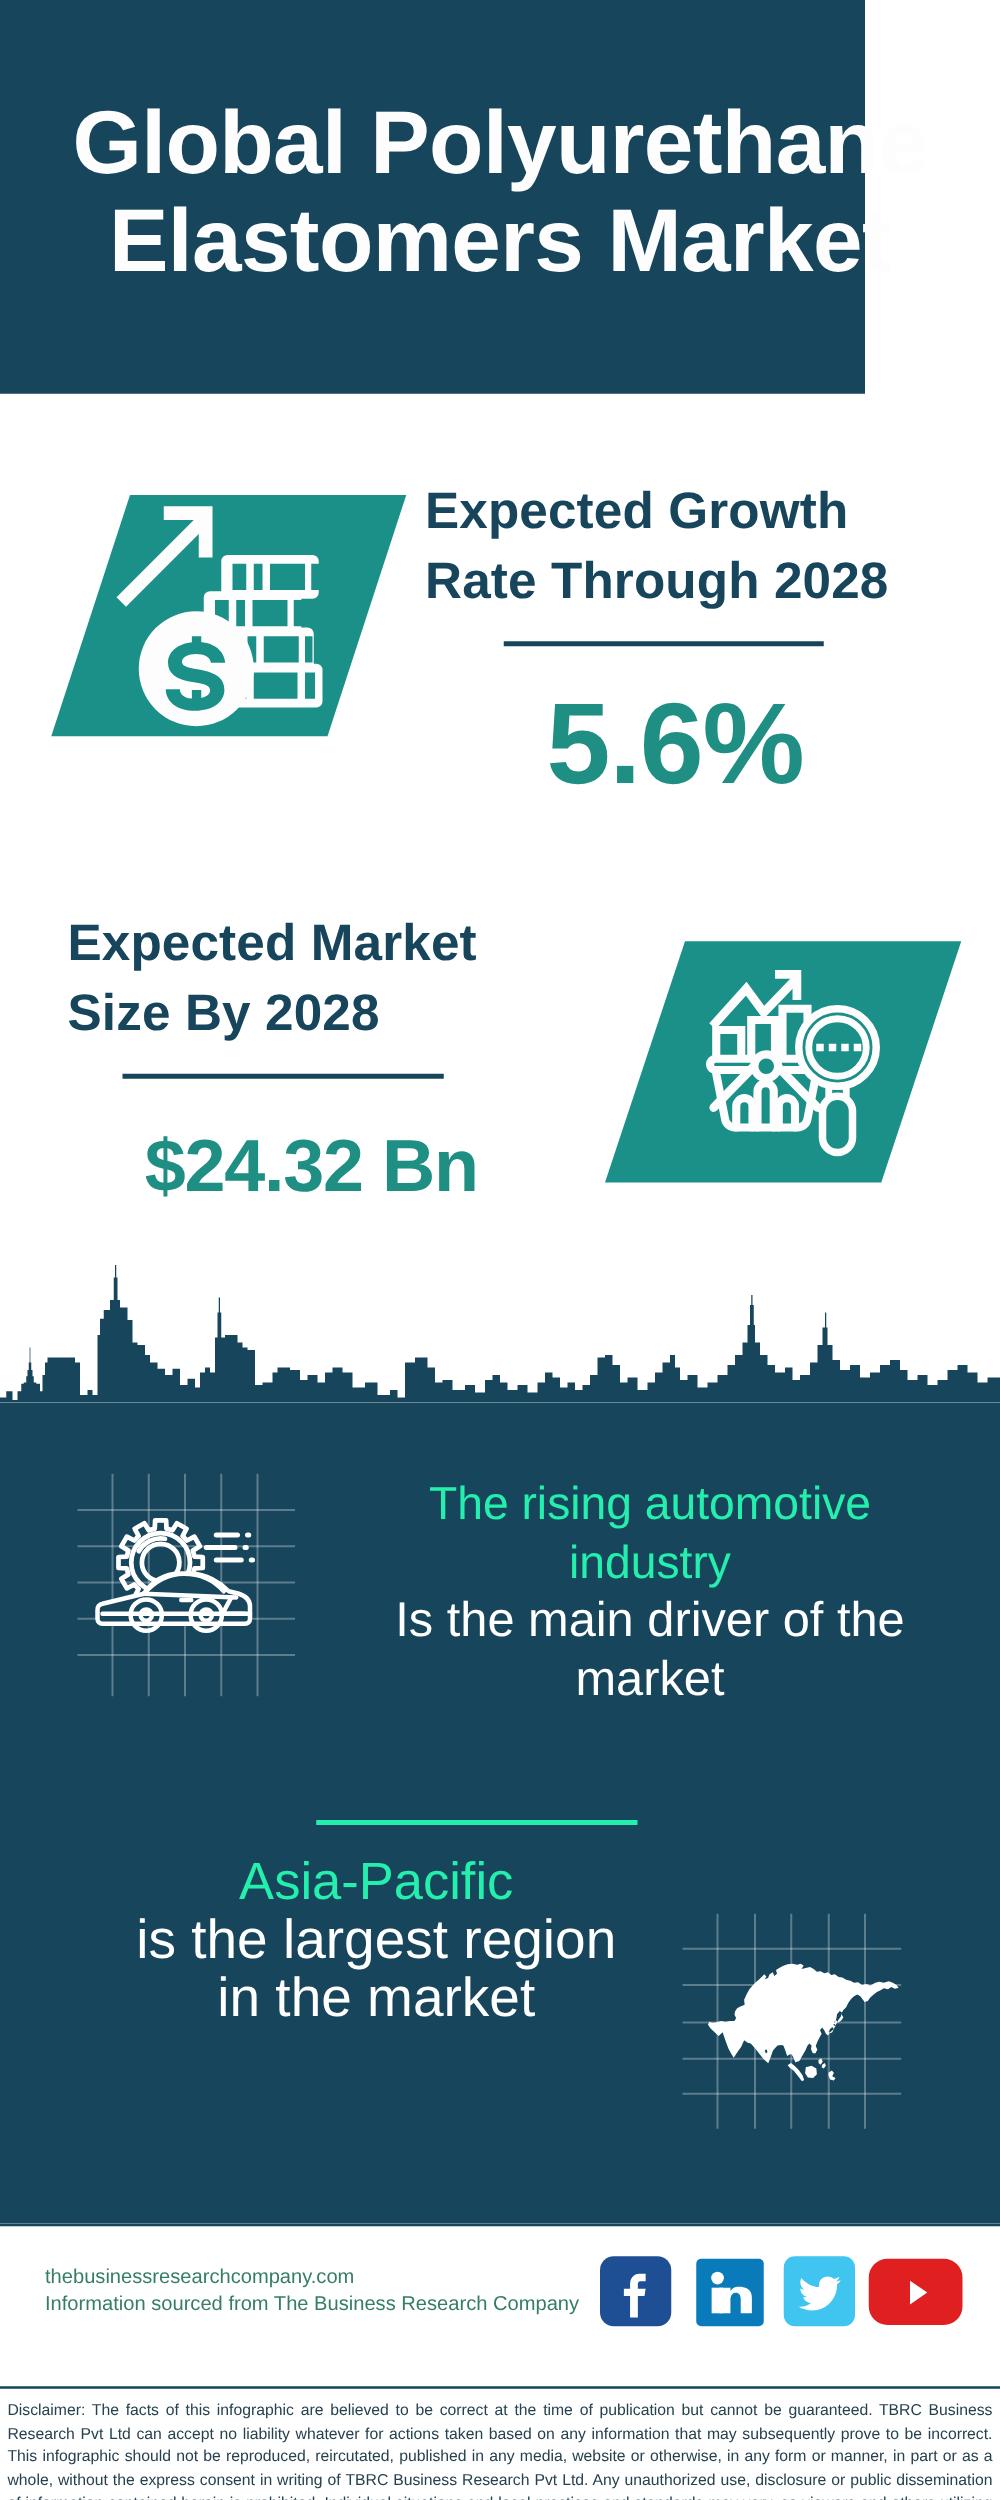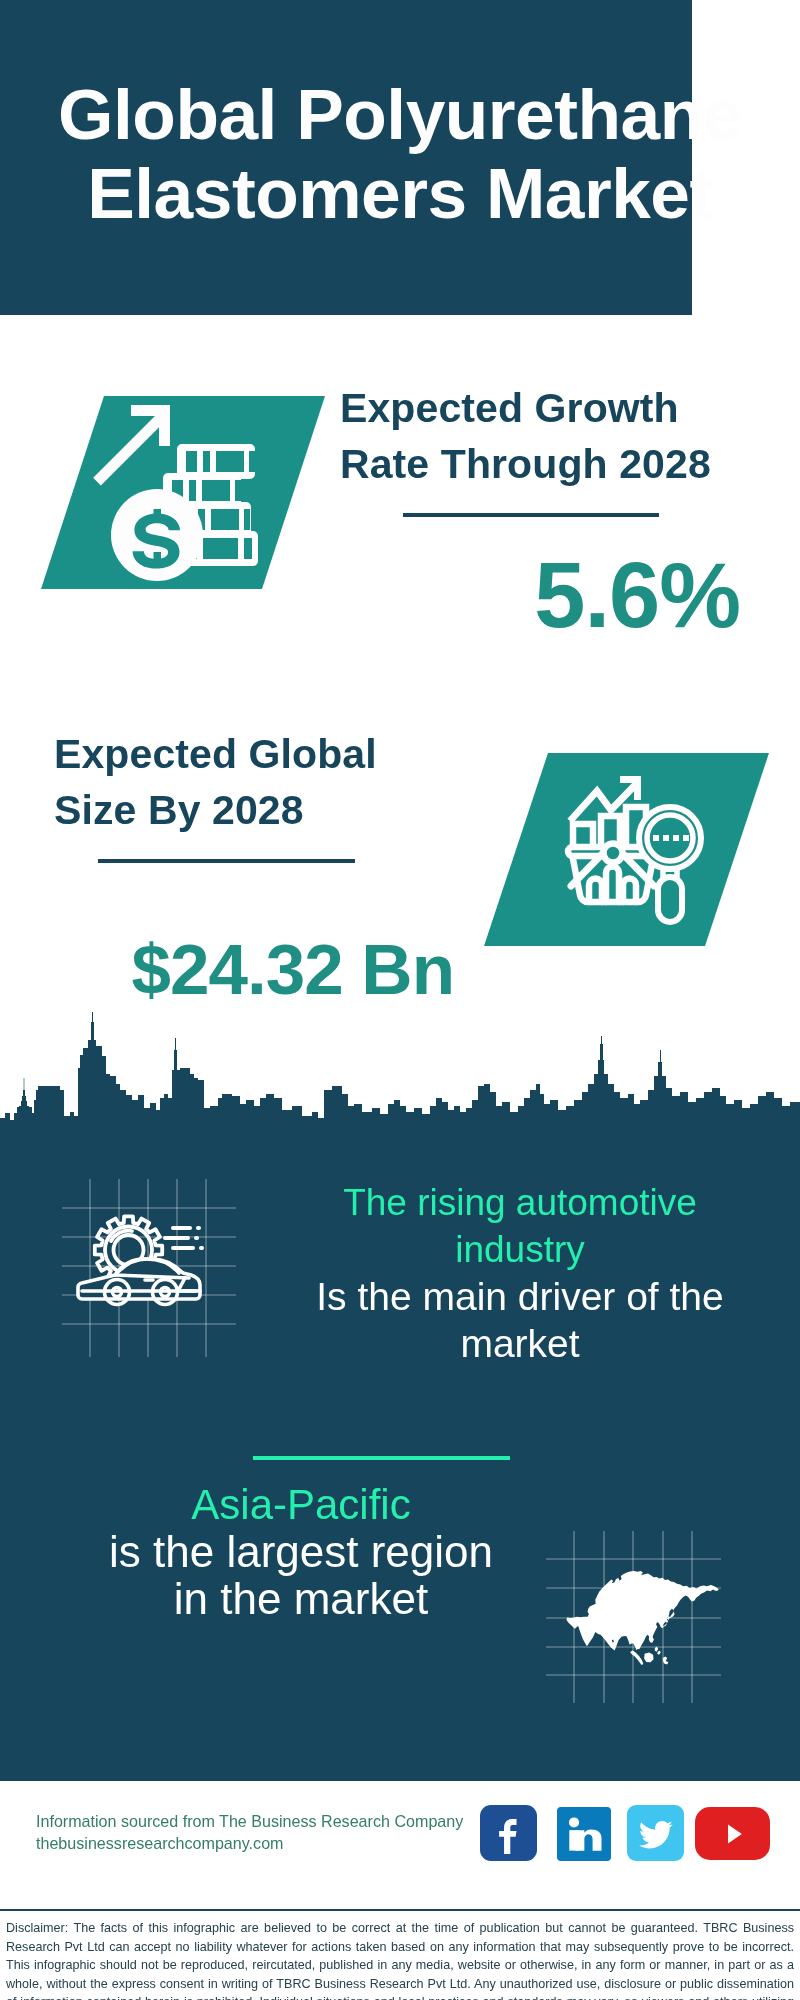--- a/index.html
+++ b/index.html
@@ -7,33 +7,33 @@
   .page{position:relative;width:800px;height:2000px;background:#fff;}
 
   
   .header{position:absolute;left:0;top:0;width:692px;height:315px;background:#17455c;}
   .header h1{position:absolute;left:0;top:75px;width:800px;margin:0;color:#fdfdfd;
     font-size:71.3px;font-weight:bold;line-height:79px;text-align:center;letter-spacing:-0.5px;}
 
   
   .stat-title{color:#17455c;font-size:41px;font-weight:bold;line-height:56px;text-align:left;letter-spacing:0.1px;}
   .stat-rule{height:4px;background:#17455c;}
-  .stat-value{color:#1f8f84;font-size:92px;font-weight:bold;line-height:1;text-align:right;letter-spacing:-1px;}
+  .stat-value{color:#1f8f84;font-size:92px;font-weight:bold;line-height:1;text-align:center;letter-spacing:-1px;}
 
   
   .s1-icon{position:absolute;left:34px;top:385px;width:300px;height:200px;}
   .s1-text{position:absolute;left:340px;top:380px;width:400px;}
   .s1-rule{position:absolute;left:403px;top:513px;width:256px;}
   .s1-value{position:absolute;left:340px;top:549px;width:400px;white-space:nowrap;}
 
   
   .s2-icon{position:absolute;left:466px;top:745px;width:310px;height:210px;}
   .s2-text{position:absolute;left:54px;top:726px;width:400px;}
   .s2-rule{position:absolute;left:98px;top:859px;width:257px;}
-  .s2-value{position:absolute;left:44px;top:934px;width:410px;white-space:nowrap;font-size:71px;}
+  .s2-value{position:absolute;left:44px;top:904px;width:410px;white-space:nowrap;font-size:59px;}
 
   
   .dark{position:absolute;left:0;top:1122px;width:800px;height:657px;background:#17455c;}
   .skyline{position:absolute;left:0;top:1000px;width:800px;height:122px;}
 
   .d-head{color:#25efac;font-weight:normal;display:block;font-size:37px;line-height:47px;}
   .d-body{display:block;font-size:39px;line-height:47px;}
   .d-body{color:#ffffff;}
   .dark-text{font-size:38px;line-height:47px;text-align:center;}
 
@@ -125,21 +125,21 @@
         <g fill="#fdfdfd">
           <rect x="187" y="90" width="6" height="6"></rect>
           <rect x="197" y="90" width="6" height="6"></rect>
           <rect x="207" y="90" width="6" height="6"></rect>
           <rect x="217" y="90" width="6" height="6"></rect>
         </g>
       </g>
     </svg>
   </div>
   <div class="stat-title s2-text">
-    <span>Expected Global</span><br><span>Size By 2028</span>
+    <span>Expected Market</span><br><span>Size By 2028</span>
   </div>
   <div class="stat-rule s2-rule"></div>
   <div class="stat-value s2-value">$24.32 Bn</div>
 
   <div class="dark"></div>
     <svg class="skyline" viewBox="0 0 800 122" width="800" height="122" preserveAspectRatio="none">
       <path d="M0,122 L0,118 L0,118 L5,118 L5,113 L10,113 L10,120 L14,120 L14,113 L17,113 L17,107 L19,107 L19,106 L21,106 L21,101 L22,101 L22,96 L23,96 L23,90 L23.7,90 L23.7,78 L24.3,78 L24.3,90 L25,90 L25,96 L26,96 L26,101 L27,101 L27,106 L29,106 L29,107 L32,107 L32,113 L34,113 L34,100 L36,100 L36,90 L38,90 L38,86 L60,86 L60,90 L64,90 L64,116 L70,116 L70,112 L74,112 L74,116 L78,116 L78,68 L80,68 L80,55 L83,55 L83,48 L88,48 L88,40 L91,40 L91,22 L92,22 L92,12 L93,12 L93,22 L94,22 L94,40 L96,40 L96,46 L102,46 L102,56 L106,56 L106,74 L110,74 L110,76 L116,76 L116,84 L120,84 L120,90 L126,90 L126,95 L132,95 L132,100 L138,100 L138,95 L144,95 L144,108 L150,108 L150,103 L156,103 L156,110 L160,110 L160,98 L164,98 L164,94 L168,94 L168,98 L172,98 L172,70 L174,70 L174,50 L175,50 L175,38 L176,38 L176,50 L177,50 L177,70 L180,70 L180,68 L190,68 L190,74 L194,74 L194,78 L198,78 L198,80 L204,80 L204,108 L210,108 L210,106 L218,106 L218,98 L222,98 L222,94 L232,94 L232,96 L240,96 L240,104 L246,104 L246,100 L254,100 L254,106 L260,106 L260,98 L266,98 L266,94 L274,94 L274,98 L282,98 L282,110 L292,110 L292,106 L302,106 L302,116 L312,116 L312,112 L318,112 L318,118 L324,118 L324,90 L332,90 L332,86 L342,86 L342,94 L348,94 L348,106 L354,106 L354,104 L362,104 L362,112 L372,112 L372,108 L380,108 L380,114 L388,114 L388,104 L394,104 L394,100 L400,100 L400,106 L406,106 L406,112 L414,112 L414,108 L422,108 L422,114 L430,114 L430,106 L436,106 L436,98 L442,98 L442,102 L448,102 L448,110 L454,110 L454,106 L460,106 L460,112 L466,112 L466,108 L472,108 L472,100 L478,100 L478,86 L484,86 L484,84 L490,84 L490,92 L496,92 L496,106 L502,106 L502,102 L510,102 L510,112 L518,112 L518,106 L524,106 L524,98 L530,98 L530,90 L536,90 L536,84 L540,84 L540,94 L544,94 L544,104 L550,104 L550,100 L558,100 L558,110 L566,110 L566,106 L574,106 L574,100 L582,100 L582,92 L588,92 L588,84 L594,84 L594,74 L598,74 L598,60 L600,60 L600,44 L601,44 L601,36 L602,36 L602,44 L603,44 L603,60 L604,60 L604,74 L608,74 L608,84 L614,84 L614,92 L620,92 L620,98 L628,98 L628,94 L634,94 L634,104 L640,104 L640,100 L648,100 L648,90 L654,90 L654,76 L658,76 L658,62 L660,62 L660,50 L661,50 L661,62 L662,62 L662,76 L666,76 L666,88 L672,88 L672,96 L680,96 L680,92 L688,92 L688,102 L696,102 L696,98 L704,98 L704,92 L712,92 L712,88 L720,88 L720,96 L726,96 L726,104 L734,104 L734,100 L742,100 L742,108 L750,108 L750,104 L758,104 L758,96 L766,96 L766,92 L774,92 L774,98 L782,98 L782,106 L790,106 L790,102 L800,102 L800,122 Z" fill="#17455c"></path>
     </svg>
 
   <div class="dark-text s3-text">
@@ -207,22 +207,22 @@
         <line x1="1" y1="119" x2="176" y2="119"></line>
         <line x1="1" y1="147" x2="176" y2="147"></line>
       </g>
       <path d="M44.7,78.6 L43.0,81.2 L42.6,83.7 L43.9,86.3 L42.6,88.8 L38.8,88.8 L35.4,89.3 L32.0,88.8 L28.2,89.7 L24.8,90.1 L22.4,89.3 L21.4,91.8 L23.5,94.8 L26.7,97.8 L29.9,100.7 L33.1,97.8 L35.2,103.9 L37.7,110.7 L40.1,115.2 L42.0,118.2 L44.7,113.9 L47.9,109.5 L50.3,104.1 L53.2,106.1 L55.6,106.7 L59.2,110.7 L62.6,115.2 L66.0,119.4 L69.6,122.6 L71.5,117.7 L73.4,112.4 L75.3,110.1 L77.0,108.4 L79.8,108.0 L81.7,108.4 L83.2,112.2 L84.7,116.7 L86.6,115.6 L88.3,115.4 L89.8,118.2 L91.3,122.0 L92.8,121.1 L94.3,120.9 L95.3,119.4 L96.0,118.0 L97.9,114.8 L99.6,111.8 L100.8,108.8 L102.5,106.7 L104.2,108.4 L103.8,111.4 L105.1,114.3 L107.2,114.8 L108.9,111.8 L107.6,108.8 L108.9,105.4 L110.6,102.0 L112.3,99.0 L111.0,96.1 L112.7,93.9 L114.4,96.1 L115.7,99.0 L117.4,100.3 L119.1,97.8 L121.7,95.6 L123.4,92.7 L122.1,89.7 L123.8,88.0 L125.5,90.1 L128.0,88.4 L129.7,85.9 L128.0,82.9 L129.7,79.9 L131.9,77.8 L133.6,74.4 L135.7,71.4 L138.2,68.9 L140.8,67.6 L143.3,68.9 L145.0,71.4 L146.7,73.5 L149.3,72.7 L151.0,70.1 L153.5,68.0 L156.5,65.5 L159.5,64.2 L162.0,62.5 L165.4,63.3 L168.0,61.6 L171.0,62.9 L173.9,62.1 L172.2,59.9 L169.3,58.2 L165.9,57.0 L162.0,58.2 L158.6,57.4 L155.2,58.2 L151.4,60.4 L148.0,59.1 L144.6,59.9 L141.6,57.8 L138.2,58.2 L135.3,56.5 L131.9,55.7 L128.9,54.0 L125.9,53.6 L122.9,51.4 L120.0,51.9 L117.4,49.7 L114.4,50.6 L111.5,48.9 L108.5,49.3 L105.9,47.2 L103.0,45.5 L99.6,46.3 L96.2,47.2 L97.9,44.6 L95.7,42.9 L92.8,43.8 L88.9,42.9 L85.1,43.4 L81.7,44.6 L78.3,46.3 L75.8,48.0 L76.6,51.0 L74.5,52.7 L73.2,49.7 L70.7,51.4 L69.4,54.4 L66.8,55.3 L68.1,53.1 L66.4,51.4 L64.7,53.1 L62.4,55.3 L59.6,57.8 L57.1,60.4 L54.5,63.3 L52.4,67.2 L50.3,71.8 L50.7,75.7 L46.9,77.4 Z M124.6,83.3 L126.8,80.8 L128.5,82.0 L127.6,85.4 L125.9,87.6 L124.6,90.1 L122.9,92.7 L121.7,91.8 L123.4,88.8 L124.2,86.3 Z M119.1,95.2 L120.8,93.5 L122.1,95.2 L120.8,97.8 L119.1,98.6 L117.8,97.3 Z M85.1,124.1 L87.7,122.4 L90.6,124.5 L94.0,127.9 L97.0,132.2 L98.3,136.0 L96.6,136.9 L93.2,132.6 L89.8,128.4 L86.8,126.2 Z M99.6,125.8 L104.2,124.5 L108.1,126.7 L108.5,131.3 L105.5,134.3 L101.3,133.9 L99.1,130.5 Z M109.8,119.9 L111.9,118.6 L113.2,121.1 L111.5,123.7 L109.8,122.4 Z M112.7,123.7 L114.9,122.4 L115.7,124.5 L114.0,126.7 L112.3,125.8 Z M117.8,130.1 L120.4,128.4 L122.1,130.1 L120.8,133.0 L123.4,134.3 L122.1,136.4 L119.1,135.6 L117.8,132.6 Z M66.8,112.2 L68.1,111.4 L69.0,113.5 L67.7,114.8 Z" fill="#ffffff"></path>
     </svg>
   </div>
 
   <div class="footer">
     <div class="foot-sep"></div>
     <div class="foot-info">
+      <div>thebusinessresearchcompany.com</div>
       <div>Information sourced from The Business Research Company</div>
-      <div>thebusinessresearchcompany.com</div>
     </div>
     <div class="disc-sep"></div>
     <div class="disclaimer">Disclaimer: The facts of this infographic are believed to be correct at the time of publication but cannot be guaranteed. TBRC Business Research Pvt Ltd can accept no liability whatever for actions taken based on any information that may subsequently prove to be incorrect. This infographic should not be reproduced, reircutated, published in any media, website or otherwise, in any form or manner, in part or as a whole, without the express consent in writing of TBRC Business Research Pvt Ltd. Any unauthorized use, disclosure or public dissemination of information contained herein is prohibited. Individual situations and local practices and standards may vary, so viewers and others utilizing information contained within a presentation are free to adopt differing standards and approaches as they see fit.</div>
   </div>
   <div class="socials">
     <a class="soc fb">
       <svg viewBox="0 0 24 24" width="44" height="44">
           <path fill="#ffffff" d="M16.1,7.6h-2.4c-0.5,0-1,0.6-1,1.2v2.1h3.4l-0.5,3.2h-2.9v9.4H9.3v-9.4H6.6v-3.2h2.7V8.9c0-2.5,1.7-4.5,4-4.5h2.8V7.6z"></path>
         </svg>
     </a>

